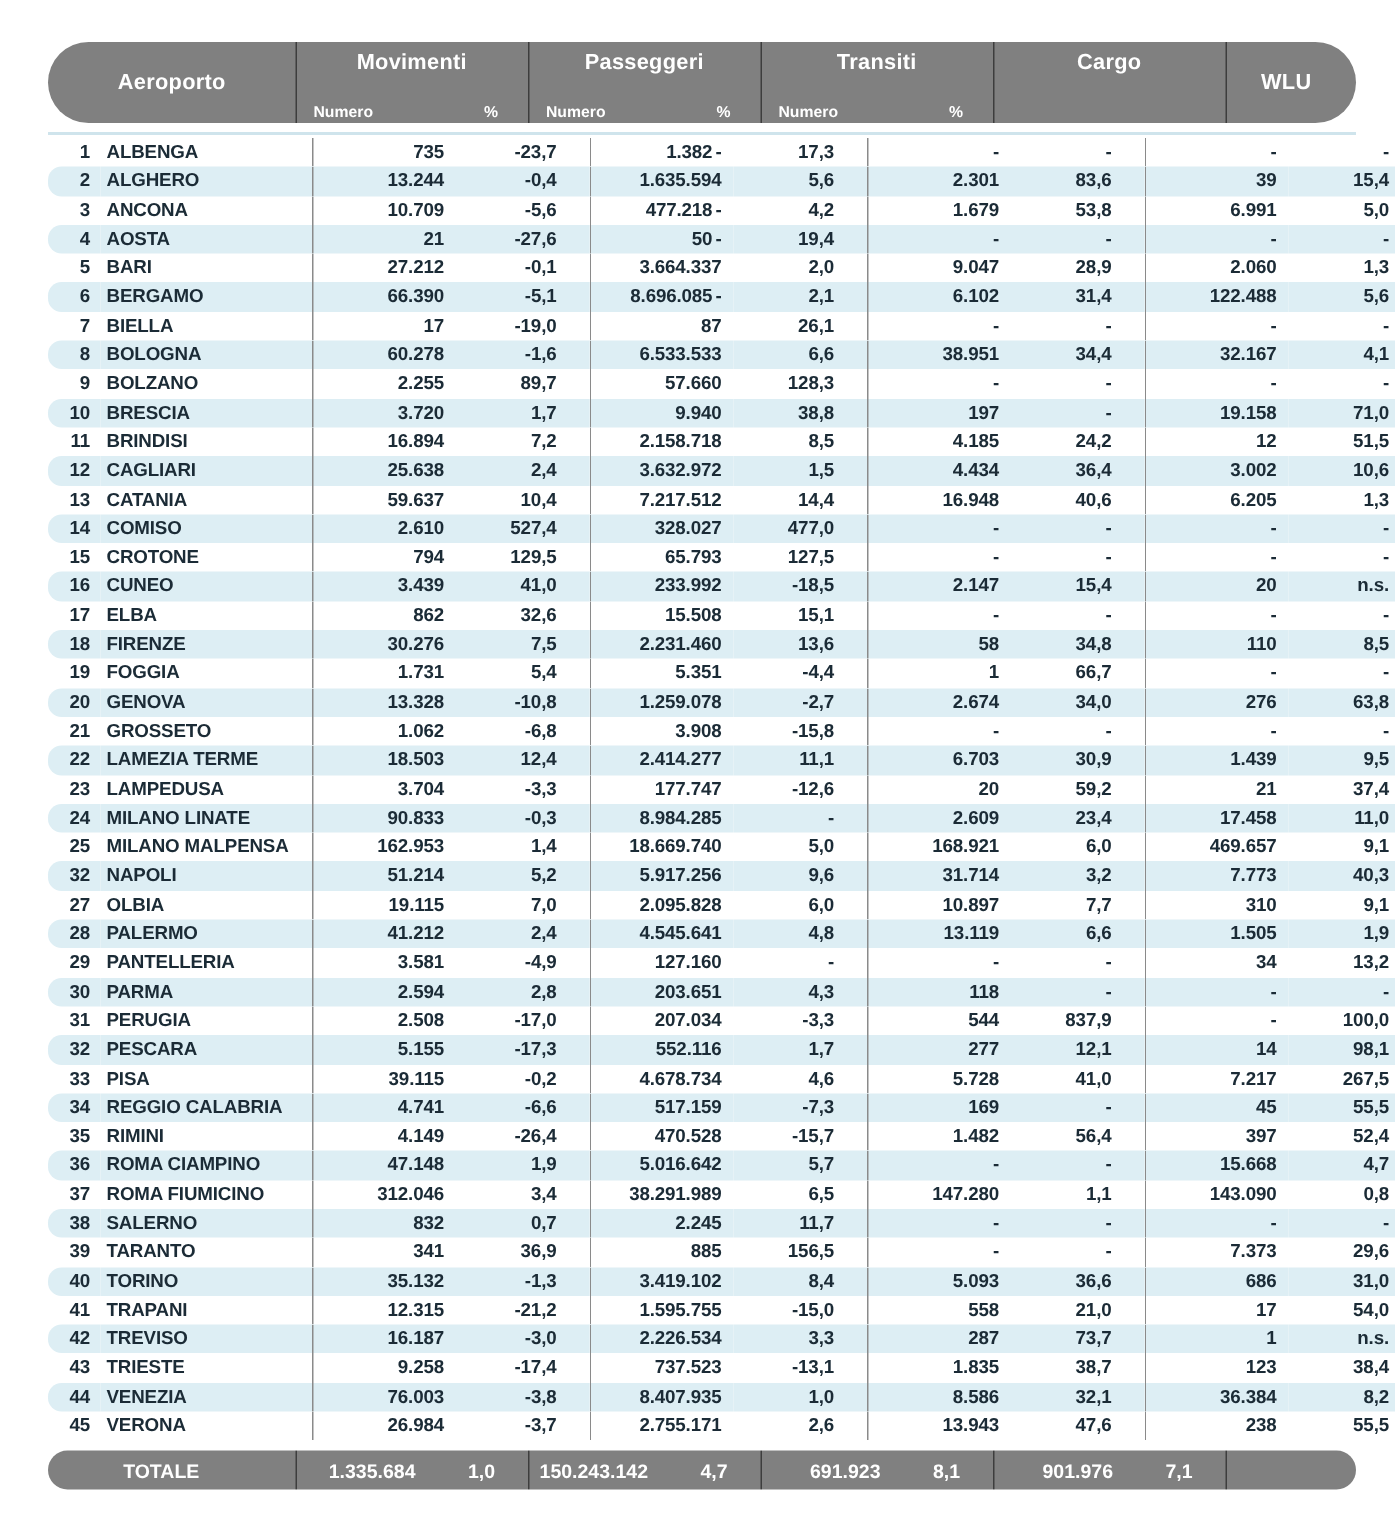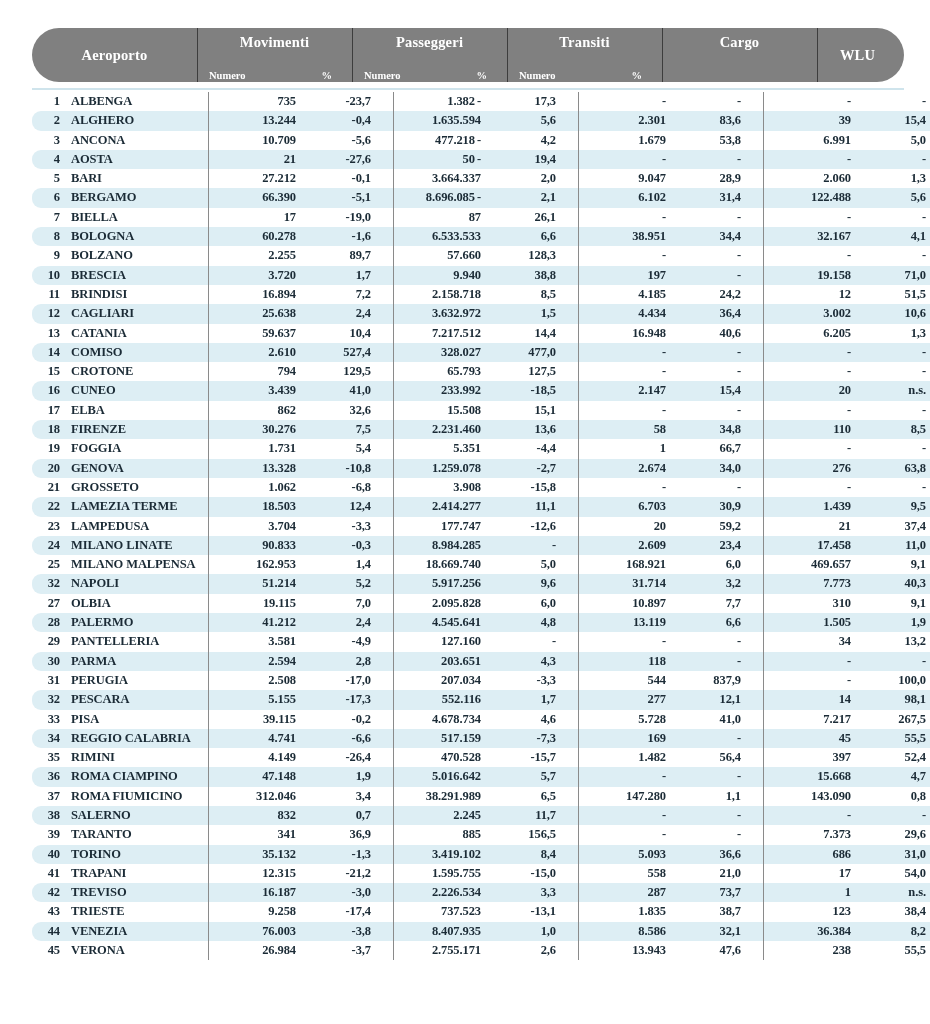--- a/index.html
+++ b/index.html
@@ -14,21 +14,20 @@
     color: #1b2b36;
     overflow: hidden;
   }
 
   #sheet {
     position: relative;
     width: 930px;
     height: 1024px;
     box-sizing: border-box;
     padding: 28px 26px 0 32px;
-    font-family: Liberation Serif, serif;
   }
 
   
   .header-bar {
     position: relative;
     height: 54px;
     background: #808080;
     border-radius: 27px;
     display: flex;
     align-items: stretch;
@@ -753,14 +752,26 @@
           <td class="c-num sep">2.755.171</td>
           <td class="c-pct">2,6</td>
           <td class="c-num sep">13.943</td>
           <td class="c-pct">47,6</td>
           <td class="c-num sep">238</td>
           <td class="c-pct">55,5</td>
         </tr>
       </tbody>
   </table>
 
+  <div class="total-bar">
+    <div class="total-cell t-label">TOTALE</div>
+    <div class="total-cell t-num sepline">1.335.684</div>
+    <div class="total-cell t-pct">1,0</div>
+    <div class="total-cell t-num sepline">150.243.142</div>
+    <div class="total-cell t-pct">4,7</div>
+    <div class="total-cell t-num sepline">691.923</div>
+    <div class="total-cell t-pct">8,1</div>
+    <div class="total-cell t-num sepline">901.976</div>
+    <div class="total-cell t-pct">7,1</div>
+    <div class="total-cell t-wlu sepline"></div>
+  </div>
 
 </div>
 
 </body></html>

